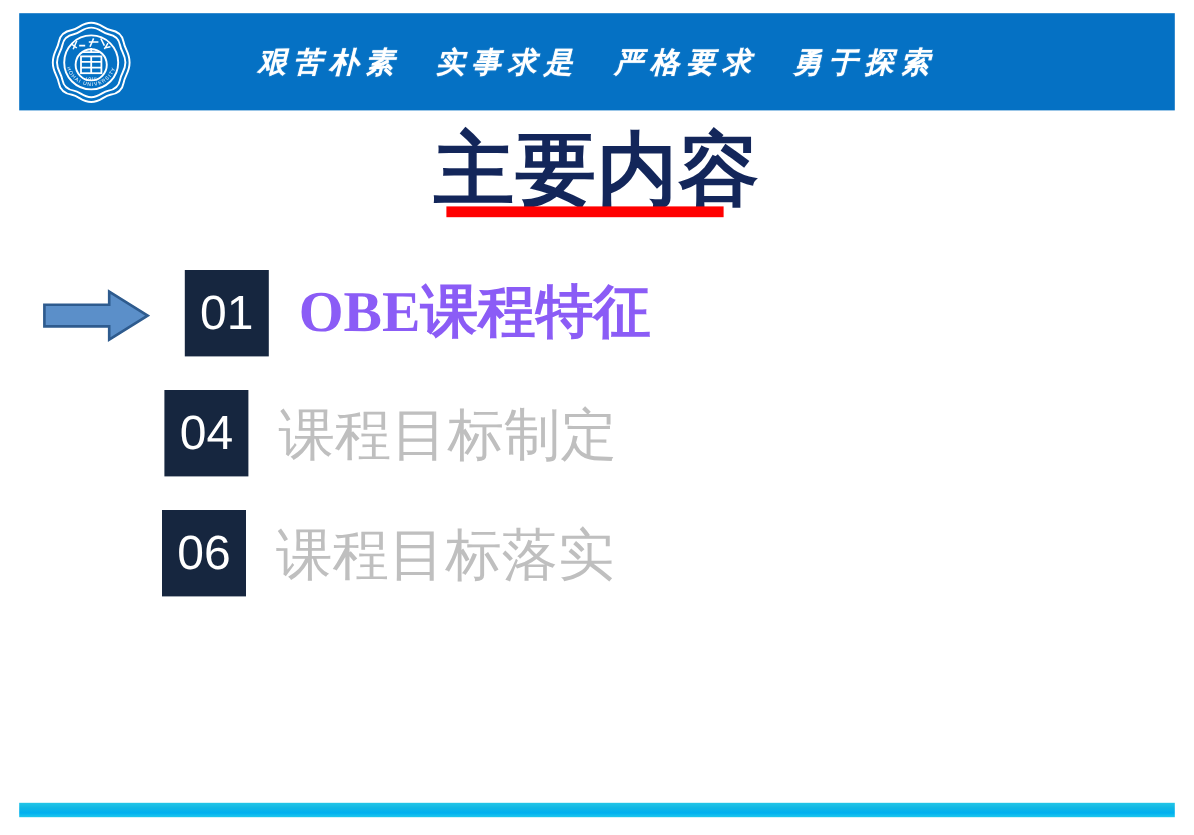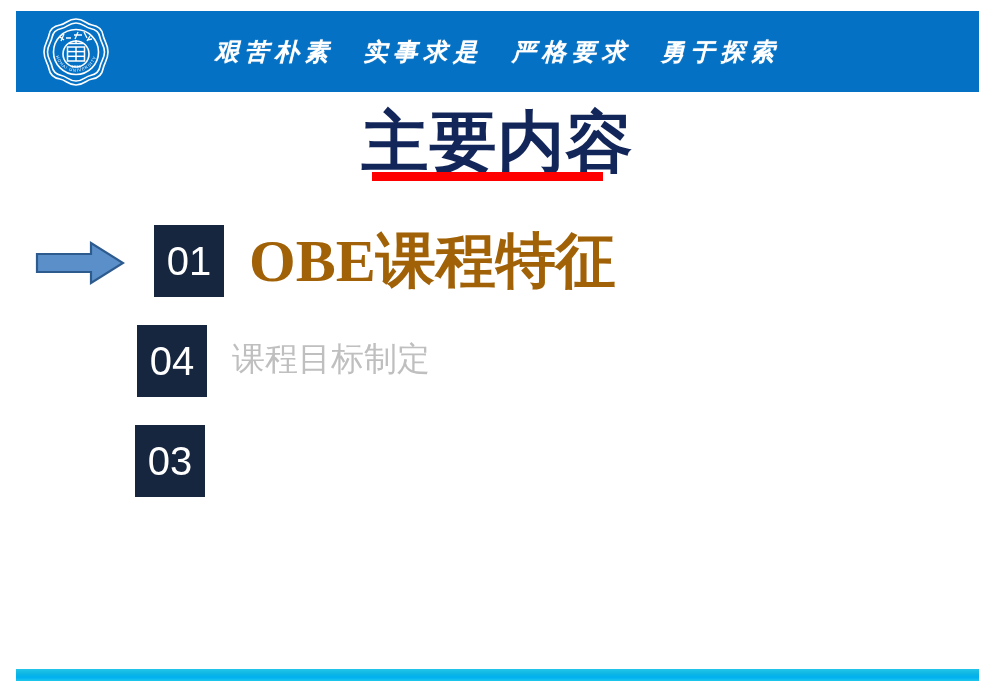--- a/index.html
+++ b/index.html
@@ -117,30 +117,30 @@
     justify-content: center;
     font-size: 40px;
     font-weight: 400;
     letter-spacing: 0px;
     flex: 0 0 auto;
     font-family: "Liberation Sans", "DejaVu Sans", sans-serif;
   }
 
   .item-label {
     margin-left: 25px;
-    font-size: 33px;
+    font-size: 47px;
     line-height: 1;
     white-space: nowrap;
-    font-family: Liberation Mono, monospace;
+    font-family: Liberation Sans, sans-serif;
   }
   .item-label.active {
-    color: #a16207;
+    color: #8b5cf6;
     font-weight: 700;
     font-family: "Liberation Serif", "DejaVu Serif", serif;
-    font-size: 60px;
+    font-size: 48px;
   }
   .item-label.inactive {
     color: #bfbfbf;
     font-weight: 400;
   }
 
   
   .arrow-marker {
     position: absolute;
     left: 35px;
@@ -247,21 +247,22 @@
       <div class="num-box">01</div>
       <div class="item-label active">OBE课程特征</div>
     </div>
 
     <div class="agenda-row r2">
       <div class="num-box">04</div>
       <div class="item-label inactive">课程目标制定</div>
     </div>
 
     <div class="agenda-row r3">
-      <div class="num-box">03</div>
+      <div class="num-box">06</div>
+      <div class="item-label inactive">课程目标落实</div>
     </div>
 
 
   </div>
 
   <div class="bottom-bar"></div>
 
 </div>
 
 </body></html>

